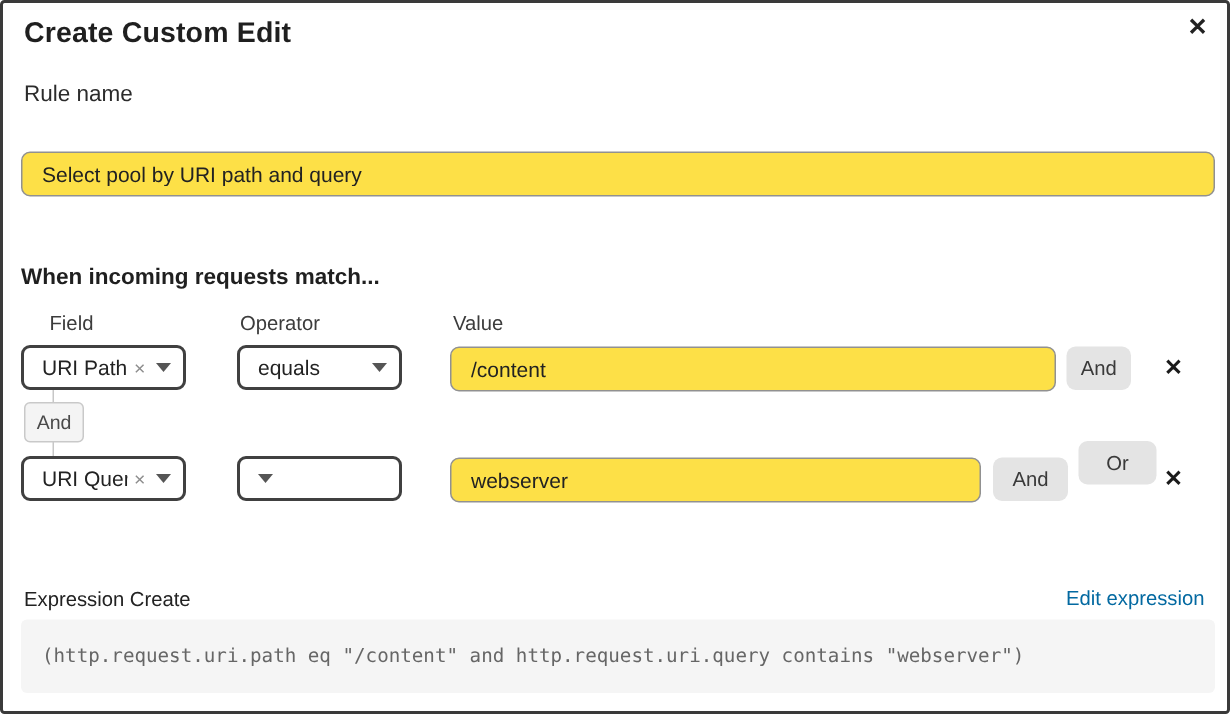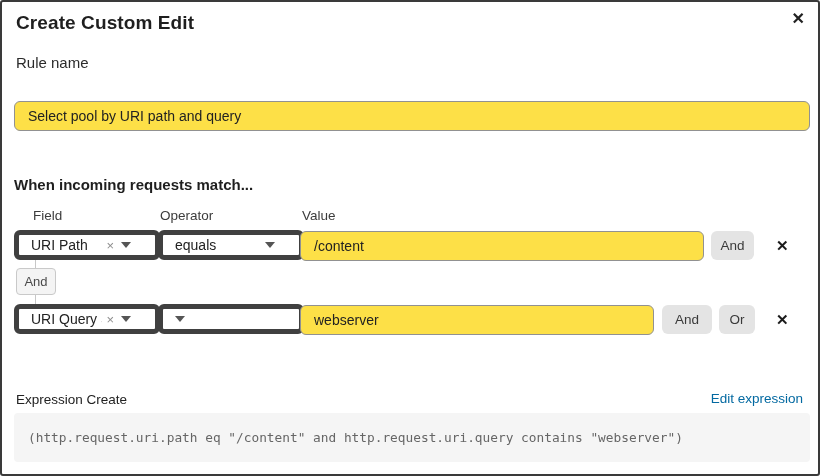--- a/index.html
+++ b/index.html
@@ -54,26 +54,26 @@
   .col-label {
     position: absolute; top: 206px;
     font-size: 13.5px; color: #3c3c3c;
   }
   .col-field    { left: 14px; margin-left: 17px; }
   .col-operator { left: 158px; }
   .col-value    { left: 300px; }
 
   .select {
     position: absolute;
-    width: 146px; height: 30px;
-    border: 5px solid #404040;
+    width: 110px; height: 30px;
+    border: 2px solid #404040;
     border-radius: 6px;
     background: #fff;
     display: flex; align-items: center;
-    padding: 0 24px 0 12px;
+    padding: 0 8px 0 12px;
     font-size: 14px; color: #222;
     cursor: pointer;
   }
   .select .sel-text { flex: 1; white-space: nowrap; overflow: hidden; }
   .select .clear-x {
     color: #8d8d8d; font-size: 13px; margin: 0 7px 0 4px; line-height: 1;
   }
   .caret {
     width: 0; height: 0;
     border-left: 5px solid transparent;
@@ -93,21 +93,21 @@
     height: 29px;
     background: #e4e4e4;
     border: none; border-radius: 6px;
     font-family: "Liberation Sans", sans-serif;
     font-size: 13.5px; color: #3a3a3a;
     cursor: pointer;
     display: flex; align-items: center; justify-content: center;
   }
   .and-1 { left: 709px; top: 229px; width: 43px; }
   .and-2 { left: 660px; top: 303px; width: 50px; }
-  .or-2  { left: 717px; top: 303px; width: 36px; }
+  .or-2  { left: 717px; top: 292px; width: 52px; }
 
   .row-del {
     position: absolute;
     font-size: 15px; font-weight: 700; color: #1a1a1a;
     cursor: pointer; line-height: 1;
   }
   .del-1 { left: 774px; top: 236px; }
   .del-2 { left: 774px; top: 310px; }
 
   .connector-line {

